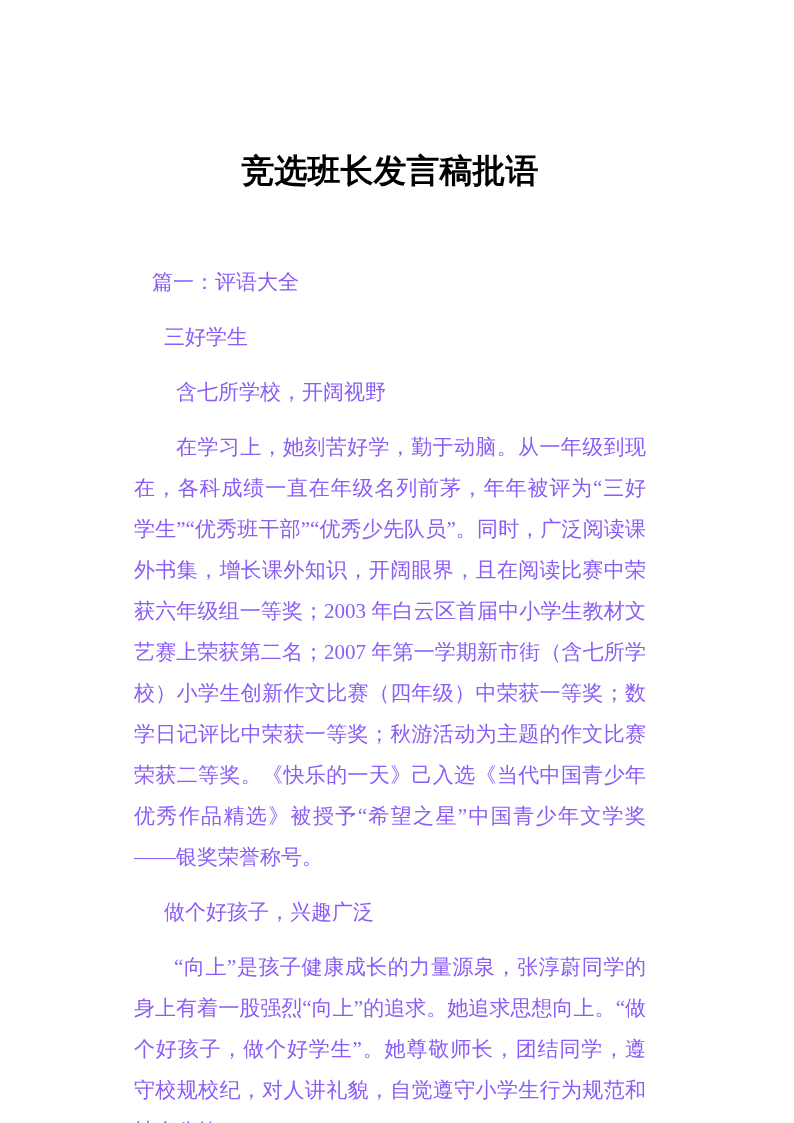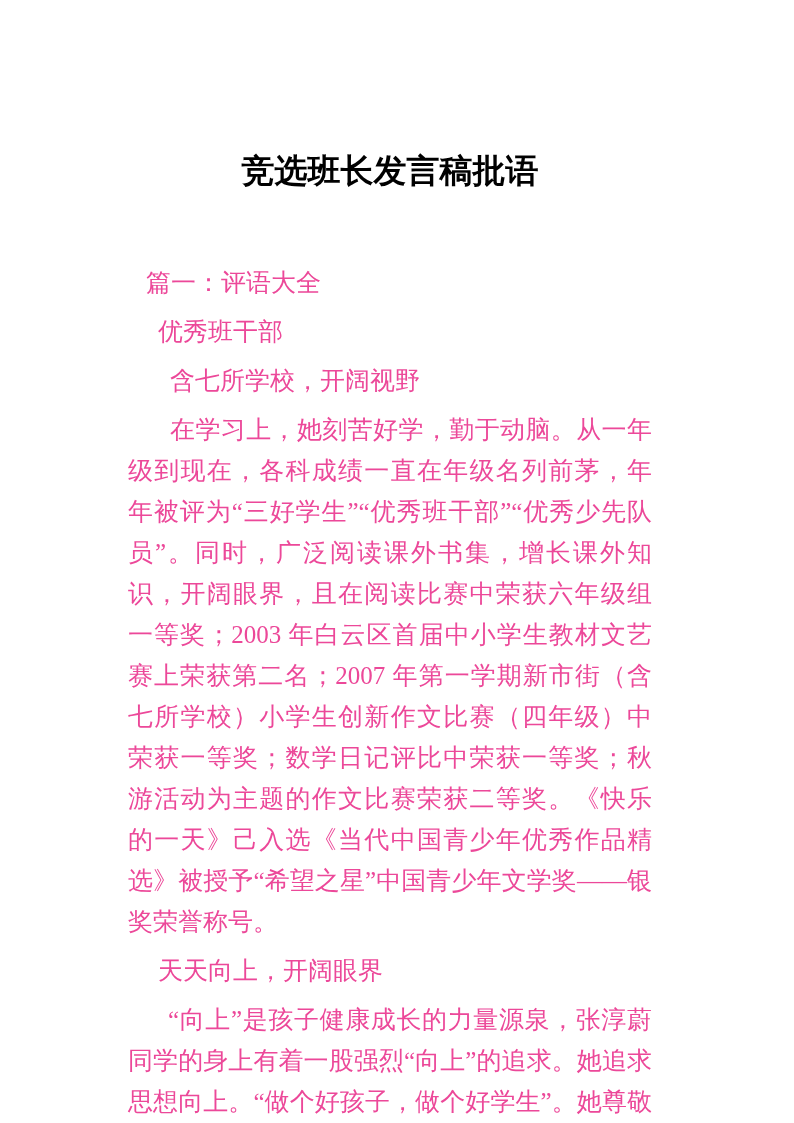--- a/index.html
+++ b/index.html
@@ -27,26 +27,26 @@
     margin: 0;
     padding-top: 138px;
     font-size: 33px;
     line-height: 50px;
     font-weight: bold;
     text-align: center;
     letter-spacing: 0px;
     color: #000000;
   }
   .para {
-    margin: 8px;
-    font-size: 25px;
+    margin: 14px;
+    font-size: 21px;
     line-height: 41px;
     text-align: justify;
     word-break: break-all;
-    color: #ec4899;
+    color: #8b5cf6;
   }
   .first-para {
     margin-top: 66px;
   }
   .heading-line {
     text-align: left;
   }
   .indent-18 { padding-left: 18px; }
   .indent-30 { padding-left: 30px; }
   .indent-42 { padding-left: 42px; }
@@ -57,24 +57,24 @@
 </head>
 <body>
 
 <div class="page">
   <div class="content">
 
     <h1 class="doc-title">竞选班长发言稿批语</h1>
 
     <p class="para heading-line indent-18 first-para">篇一：评语大全</p>
 
-    <p class="para heading-line indent-30">优秀班干部</p>
+    <p class="para heading-line indent-30">三好学生</p>
 
     <p class="para heading-line indent-42">含七所学校，开阔视野</p>
 
     <p class="para body-indent-42">在学习上，她刻苦好学，勤于动脑。从一年级到现在，各科成绩一直在年级名列前茅，年年被评为“三好学生”“优秀班干部”“优秀少先队员”。同时，广泛阅读课外书集，增长课外知识，开阔眼界，且在阅读比赛中荣获六年级组一等奖；2003 年白云区首届中小学生教材文艺赛上荣获第二名；2007 年第一学期新市街（含七所学校）小学生创新作文比赛（四年级）中荣获一等奖；数学日记评比中荣获一等奖；秋游活动为主题的作文比赛荣获二等奖。《快乐的一天》己入选《当代中国青少年优秀作品精选》被授予“希望之星”中国青少年文学奖——银奖荣誉称号。</p>
 
-    <p class="para heading-line indent-30 gap-before">天天向上，开阔眼界</p>
+    <p class="para heading-line indent-30 gap-before">做个好孩子，兴趣广泛</p>
 
     <p class="para body-indent-40">“向上”是孩子健康成长的力量源泉，张淳蔚同学的身上有着一股强烈“向上”的追求。她追求思想向上。“做个好孩子，做个好学生”。她尊敬师长，团结同学，遵守校规校纪，对人讲礼貌，自觉遵守小学生行为规范和社会公德，</p>
 
   </div>
 </div>
 
 </body></html>

